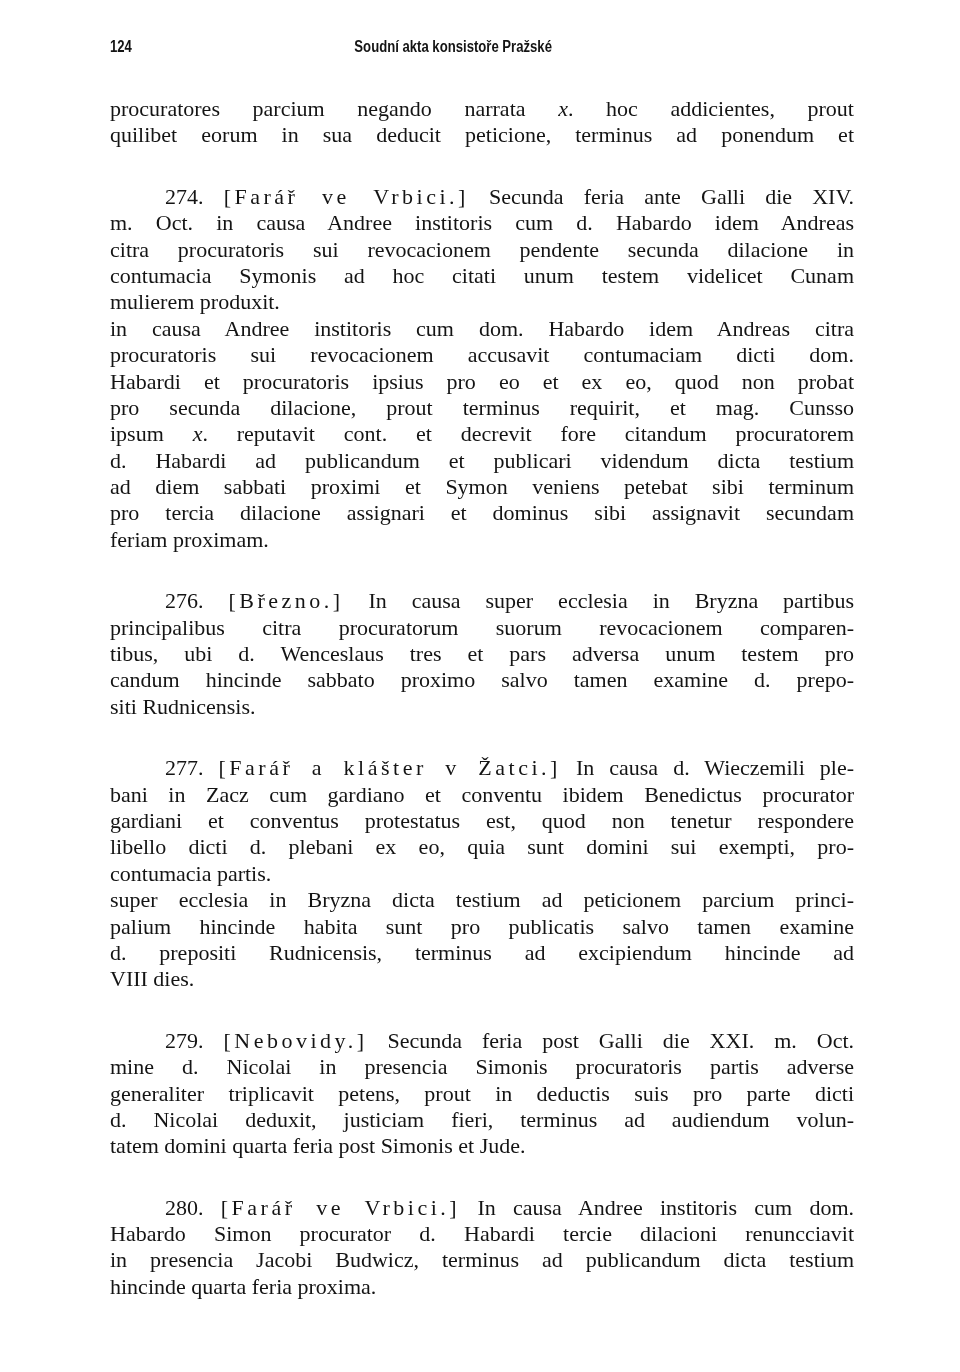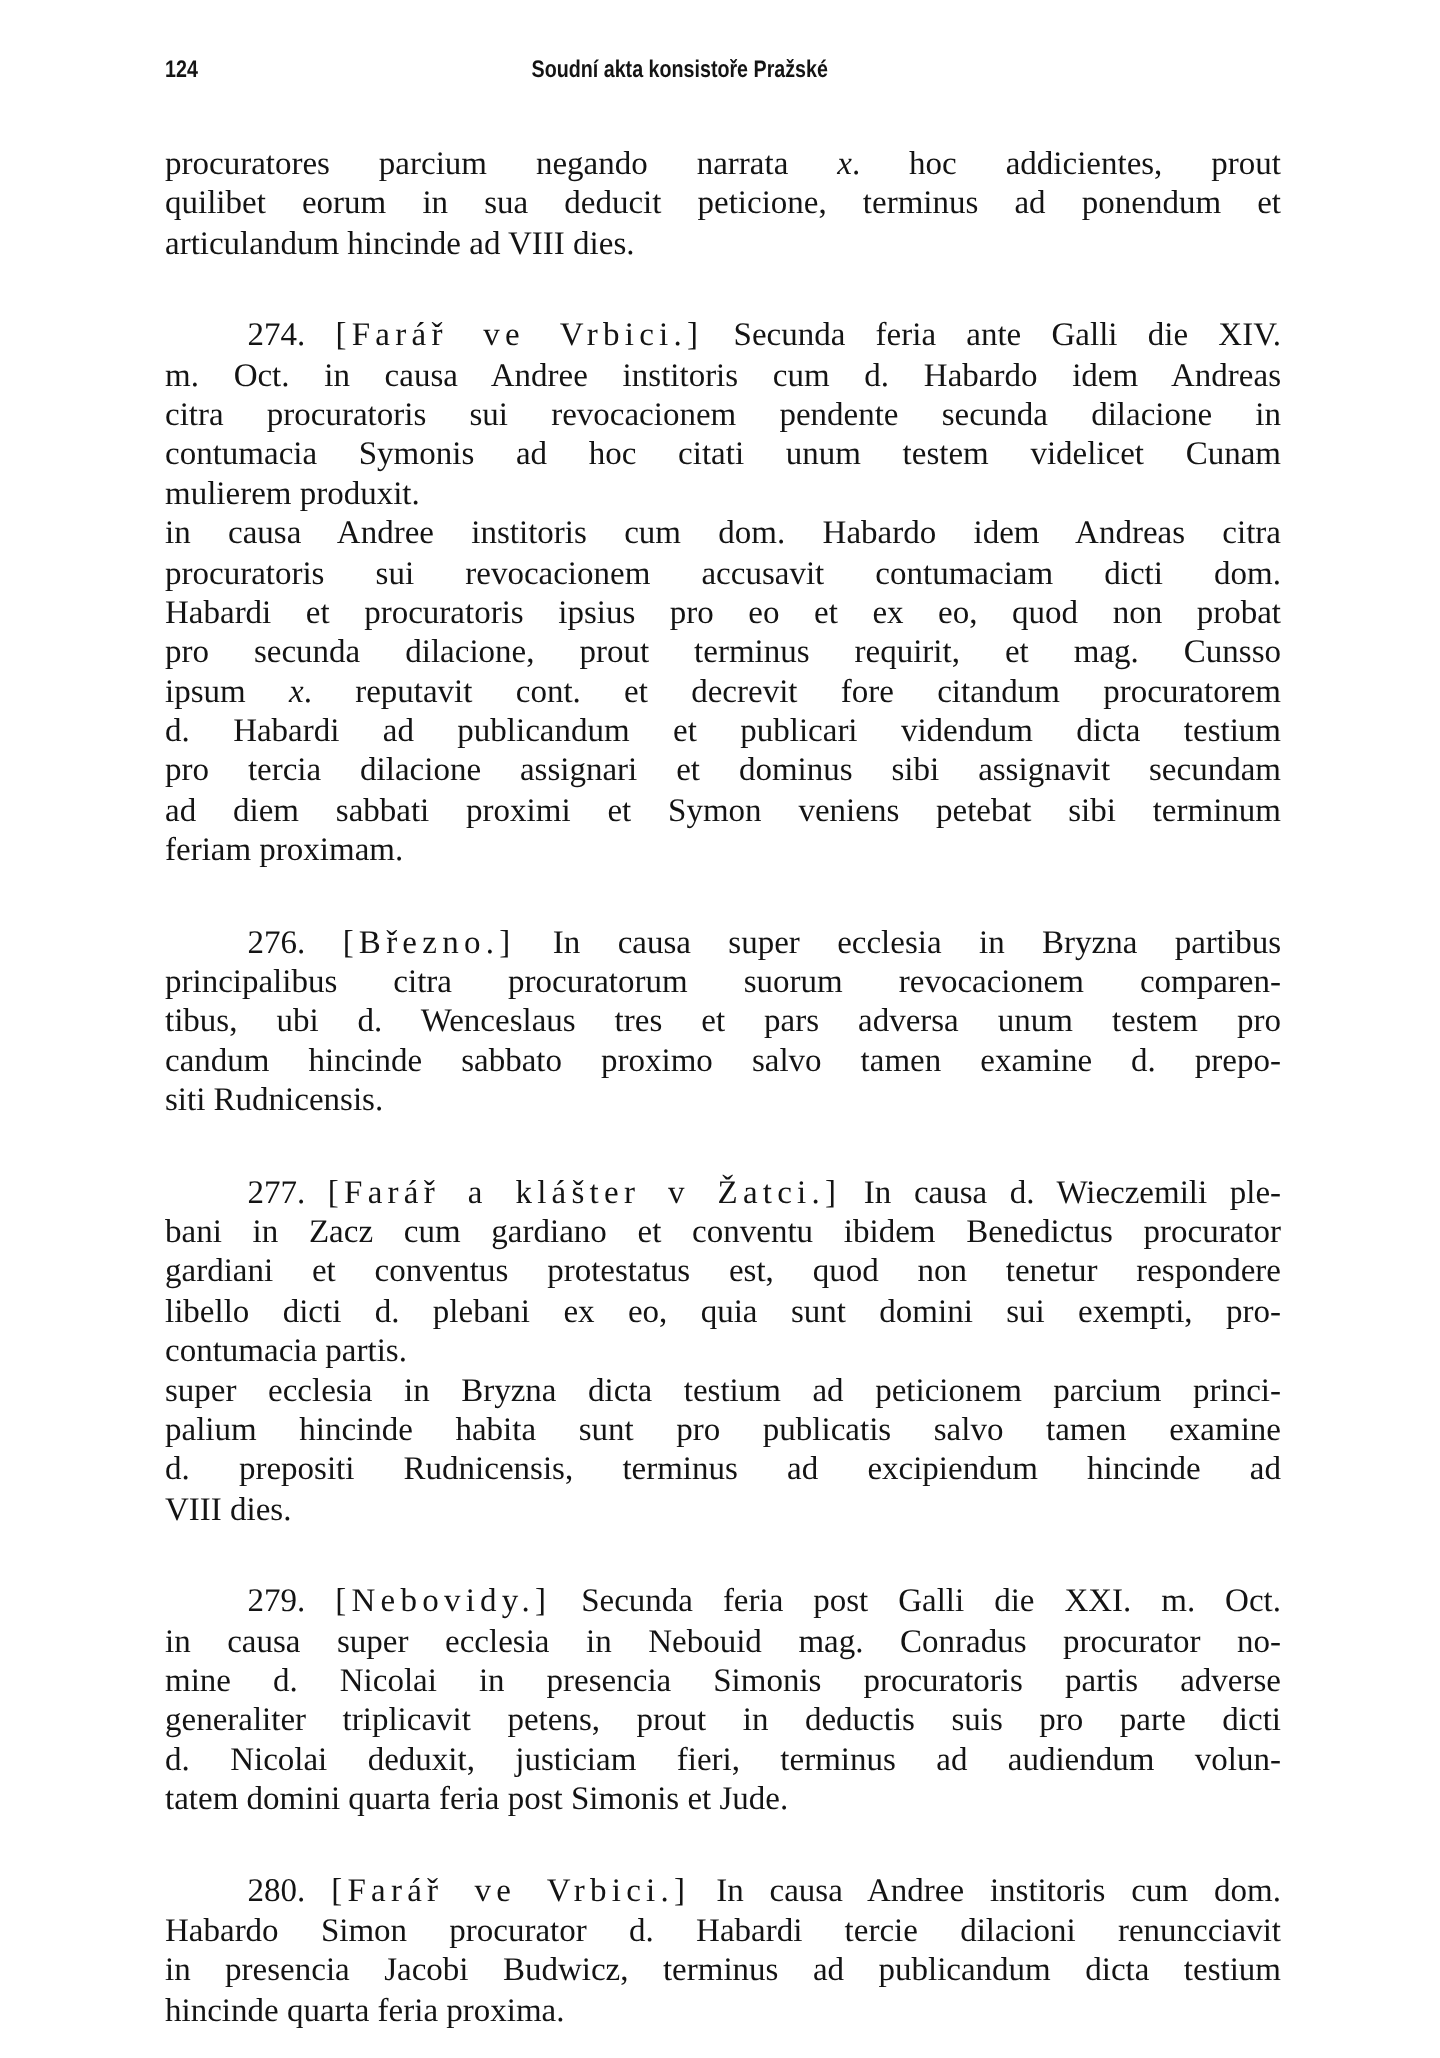--- a/index.html
+++ b/index.html
@@ -80,40 +80,39 @@
 <div class="running-head">
   <span class="page-number">124</span>
   <span class="running-title">Soudní akta konsistoře Pražské</span>
 </div>
 
 <div class="body-text">
 
   <div class="entry">
     <span class="line"><span>procuratores parcium negando narrata </span><span class="italic">x</span><span>. hoc addicientes, prout</span></span>
     <span class="line">quilibet eorum in sua deducit peticione, terminus ad ponendum et</span>
-    <span class="line last">articulandum hincinde ad VIII dies.</span>
   </div>
 
   <div class="entry">
     <span class="line indent"><span>274.</span> <span class="spaced">[Farář ve Vrbici.]</span><span> Secunda feria ante Galli die XIV.</span></span>
     <span class="line">m. Oct. in causa Andree institoris cum d. Habardo idem Andreas</span>
     <span class="line">citra procuratoris sui revocacionem pendente secunda dilacione in</span>
     <span class="line">contumacia Symonis ad hoc citati unum testem videlicet Cunam</span>
     <span class="line last">mulierem produxit.</span>
   </div>
 
   <div class="entry">
     <span class="line">in causa Andree institoris cum dom. Habardo idem Andreas citra</span>
     <span class="line">procuratoris sui revocacionem accusavit contumaciam dicti dom.</span>
     <span class="line">Habardi et procuratoris ipsius pro eo et ex eo, quod non probat</span>
     <span class="line">pro secunda dilacione, prout terminus requirit, et mag. Cunsso</span>
     <span class="line"><span>ipsum </span><span class="italic">x</span><span>. reputavit cont. et decrevit fore citandum procuratorem</span></span>
     <span class="line">d. Habardi ad publicandum et publicari videndum dicta testium</span>
+    <span class="line">ad diem sabbati proximi et Symon veniens petebat sibi terminum</span>
     <span class="line">pro tercia dilacione assignari et dominus sibi assignavit secundam</span>
-    <span class="line">ad diem sabbati proximi et Symon veniens petebat sibi terminum</span>
     <span class="line last">feriam proximam.</span>
   </div>
 
   <div class="entry">
     <span class="line indent"><span>276.</span> <span class="spaced">[Březno.]</span><span> In causa super ecclesia in Bryzna partibus</span></span>
     <span class="line">principalibus citra procuratorum suorum revocacionem comparen-</span>
     <span class="line">tibus, ubi d. Wenceslaus tres et pars adversa unum testem pro</span>
     <span class="line">candum hincinde sabbato proximo salvo tamen examine d. prepo-</span>
     <span class="line last">siti Rudnicensis.</span>
   </div>
@@ -128,21 +127,20 @@
 
   <div class="entry">
     <span class="line">super ecclesia in Bryzna dicta testium ad peticionem parcium princi-</span>
     <span class="line">palium hincinde habita sunt pro publicatis salvo tamen examine</span>
     <span class="line">d. prepositi Rudnicensis, terminus ad excipiendum hincinde ad</span>
     <span class="line last">VIII dies.</span>
   </div>
 
   <div class="entry">
     <span class="line indent"><span>279.</span> <span class="spaced">[Nebovidy.]</span><span> Secunda feria post Galli die XXI. m. Oct.</span></span>
-    <span class="line">in causa super ecclesia in Nebouid mag. Conradus procurator no-</span>
     <span class="line">mine d. Nicolai in presencia Simonis procuratoris partis adverse</span>
     <span class="line">generaliter triplicavit petens, prout in deductis suis pro parte dicti</span>
     <span class="line">d. Nicolai deduxit, justiciam fieri, terminus ad audiendum volun-</span>
     <span class="line last">tatem domini quarta feria post Simonis et Jude.</span>
   </div>
 
   <div class="entry">
     <span class="line indent"><span>280.</span> <span class="spaced">[Farář ve Vrbici.]</span><span> In causa Andree institoris cum dom.</span></span>
     <span class="line">Habardo Simon procurator d. Habardi tercie dilacioni renuncciavit</span>
     <span class="line">in presencia Jacobi Budwicz, terminus ad publicandum dicta testium</span>

